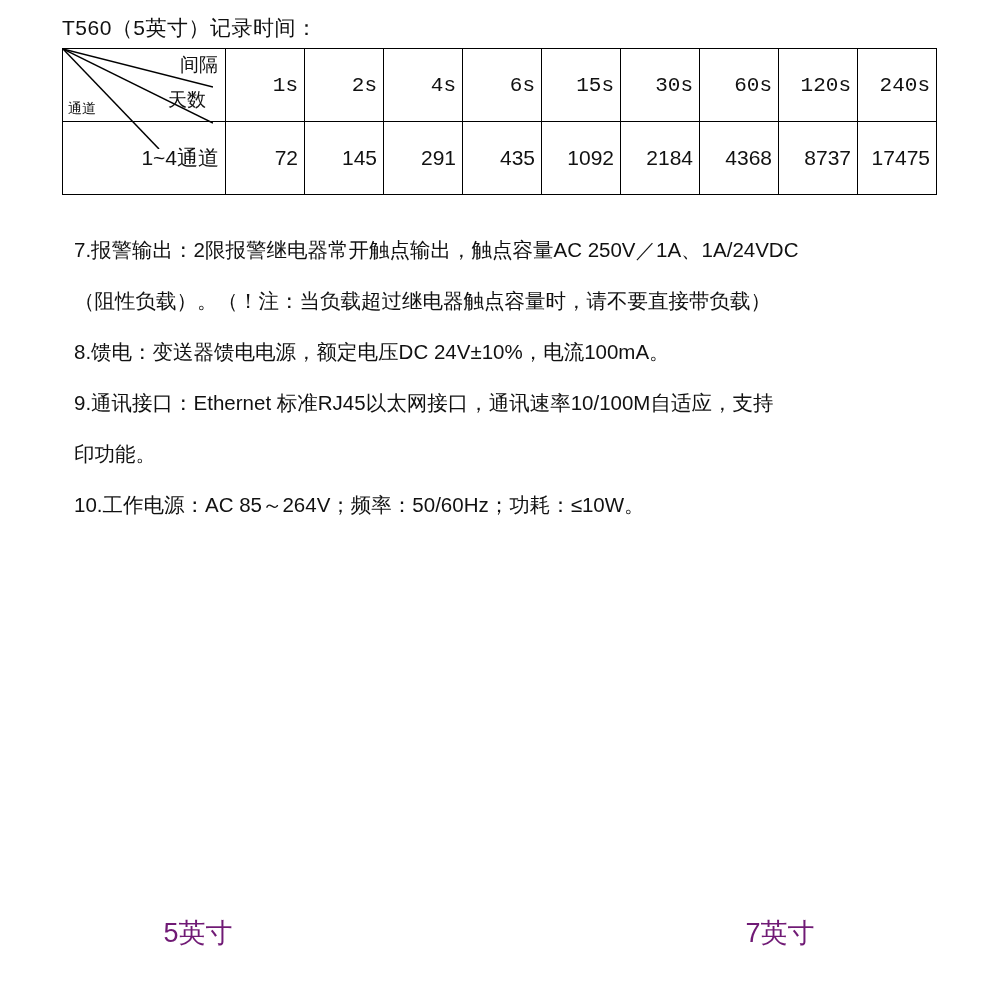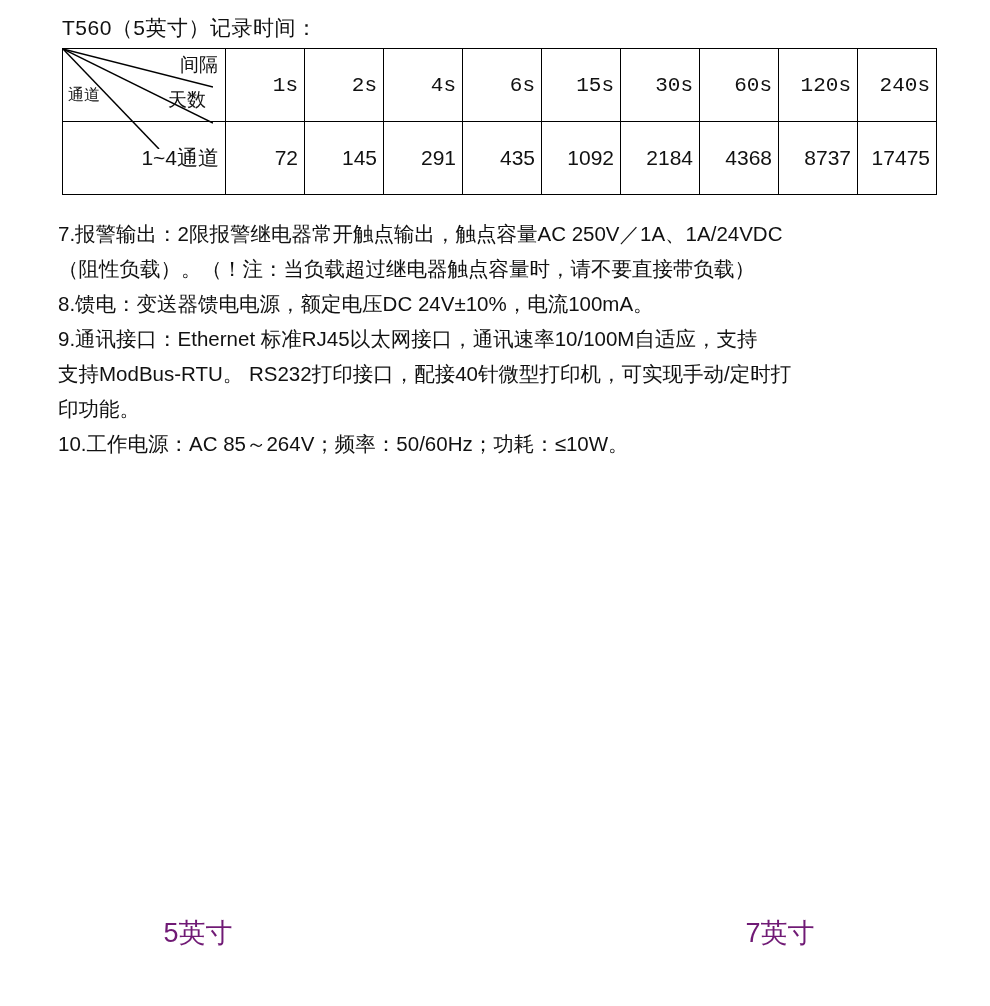--- a/index.html
+++ b/index.html
@@ -26,32 +26,32 @@
     width:150px;height:100px;padding:0;position:relative;vertical-align:top;
   }
   td.corner svg{position:absolute;left:0;top:0;}
   .corner .lbl-interval{
     position:absolute;right:7px;top:3px;font-size:19px;
   }
   .corner .lbl-days{
     position:absolute;right:19px;top:38px;font-size:19px;
   }
   .corner .lbl-chan{
-    position:absolute;left:5px;bottom:15px;font-size:16px;
+    position:absolute;left:5px;bottom:3px;font-size:14px;
   }
   td.hdr{height:100px;min-width:66px;font-size:23px;font-family:Liberation Mono, monospace;}
   td.rowlabel{text-align:left;padding-left:8px;font-size:21px;}
   td.val{font-size:23px;}
 
   
   .body-text{
     position:absolute;left:58px;top:216px;width:900px;
     font-size:20.5px;line-height:35px;
   }
-  .body-text p{margin:0;}
+  .body-text p{margin:16px;}
 
   
   .devices{position:absolute;left:0;top:600px;width:990px;height:406px;}
 
   .capt{
     position:absolute;font-size:27px;color:#701a75;text-align:center;
   }
   .capt.c5{left:118px;top:915px;width:160px;}
   .capt.c9{left:410px;top:915px;width:160px;}
   .capt.c7{left:700px;top:915px;width:160px;}
@@ -113,21 +113,20 @@
       </tr>
     </tbody>
       </table>
   </div>
 
   <div class="body-text">
     <p>7.报警输出：2限报警继电器常开触点输出，触点容量AC 250V／1A、1A/24VDC</p>
     <p>（阻性负载）。（！注：当负载超过继电器触点容量时，请不要直接带负载）</p>
     <p>8.馈电：变送器馈电电源，额定电压DC 24V±10%，电流100mA。</p>
     <p>9.通讯接口：Ethernet 标准RJ45以太网接口，通讯速率10/100M自适应，支持</p>
-    <p>支持ModBus-RTU。 RS232打印接口，配接40针微型打印机，可实现手动/定时打</p>
     <p>印功能。</p>
     <p>10.工作电源：AC 85～264V；频率：50/60Hz；功耗：≤10W。</p>
   </div>
 
   <div class="devices">
 
     <div class="dev" id="dev5">
       
       
       

